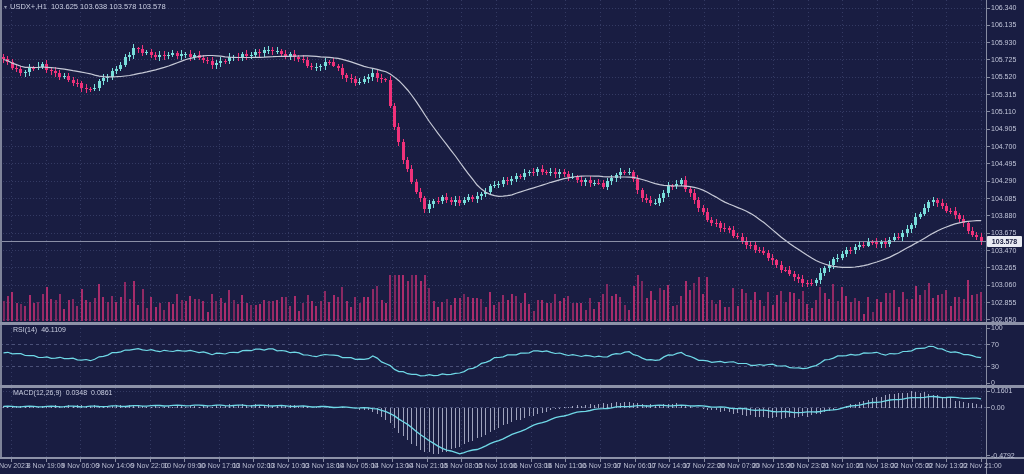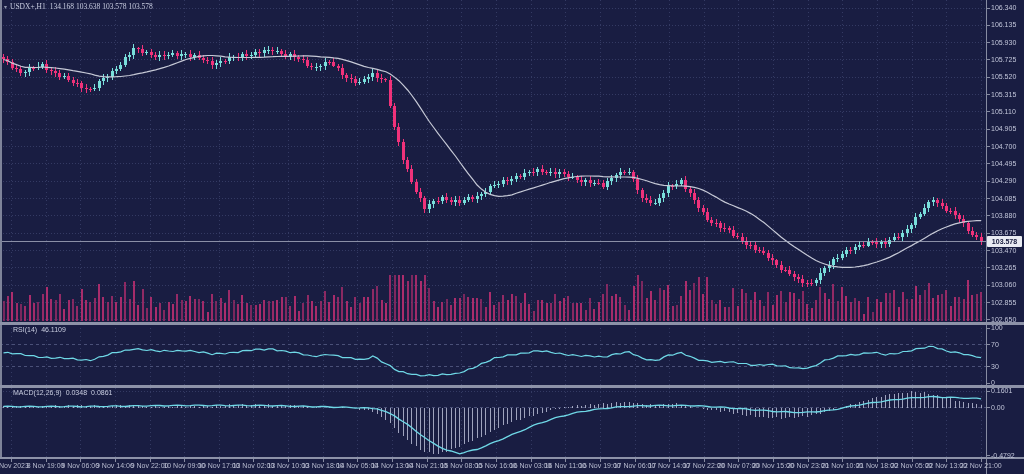--- a/index.html
+++ b/index.html
@@ -4,21 +4,21 @@
 <style>
   html,body{margin:0;padding:0;background:#0d102a;}
   #screen{position:relative;width:1024px;height:474px;background:#191d42;overflow:hidden;
           font-family:"Liberation Sans",sans-serif;}
   #cv{position:absolute;left:0;top:0;z-index:1;}
   .sep{position:absolute;left:0;width:1024px;background:#8d92a8;z-index:3;}
   #left-border{position:absolute;left:0;top:0;width:2px;height:459px;background:#7e8399;z-index:3;}
   .title{position:absolute;left:4px;top:2px;z-index:4;font-size:7.5px;color:#ced2e4;
          letter-spacing:0;white-space:nowrap;}
   .title .tri{color:#9298ae;font-size:6px;margin-right:3px;}
-  .title span{margin-right:4px;font-family:Liberation Serif, serif;}
+  .title span{margin-right:4px;}
   .ind-label{position:absolute;left:13px;z-index:4;font-size:7px;color:#c9cde0;white-space:nowrap;}
   .ind-label span{margin-right:4px;}
   #rsi-label{top:326px;}
   #macd-label{top:389px;}
   #price-axis,#time-axis{position:absolute;z-index:4;}
   #price-axis{right:0;top:0;width:38px;height:459px;}
   #time-axis{left:0;top:459px;width:1024px;height:15px;}
   .ptick{position:absolute;left:5px;font-size:7px;color:#c2c6da;line-height:8px;}
   .ttick{position:absolute;top:3px;font-size:7px;color:#b9bdd1;line-height:8px;
          transform:translateX(-50%);white-space:nowrap;}
@@ -1044,21 +1044,21 @@
       <line x1="946.5" y1="459" x2="946.5" y2="462" stroke="#878ca2" stroke-width="1" shape-rendering="crispEdges"></line>
       <line x1="981.5" y1="459" x2="981.5" y2="462" stroke="#878ca2" stroke-width="1" shape-rendering="crispEdges"></line>
     </svg>
 
   <div id="left-border"></div>
   <div class="sep" id="sep1" style="top: 322px; height: 3px; background: rgb(141, 146, 168);"></div>
   <div class="sep" id="sep2" style="top: 385px; height: 3px; background: rgb(141, 146, 168);"></div>
   <div class="sep" id="sep3" style="top: 457px; height: 2px; background: rgb(141, 146, 168);"></div>
 
   <div class="title" style="color: rgb(201, 205, 224);">
-    <span class="tri">▾</span><span>USDX+,H1</span><span>134.168 103.638 103.578 103.578</span>
+    <span class="tri">▾</span><span>USDX+,H1</span><span>103.625 103.638 103.578 103.578</span>
   </div>
 
   <div class="ind-label" id="rsi-label" style="color: rgb(201, 205, 224);">
     <span>RSI(14)</span><span>46.1109</span>
   </div>
 
   <div class="ind-label" id="macd-label" style="color: rgb(201, 205, 224);">
     <span>MACD(12,26,9)</span><span>0.0348</span><span>0.0861</span>
   </div>
 

